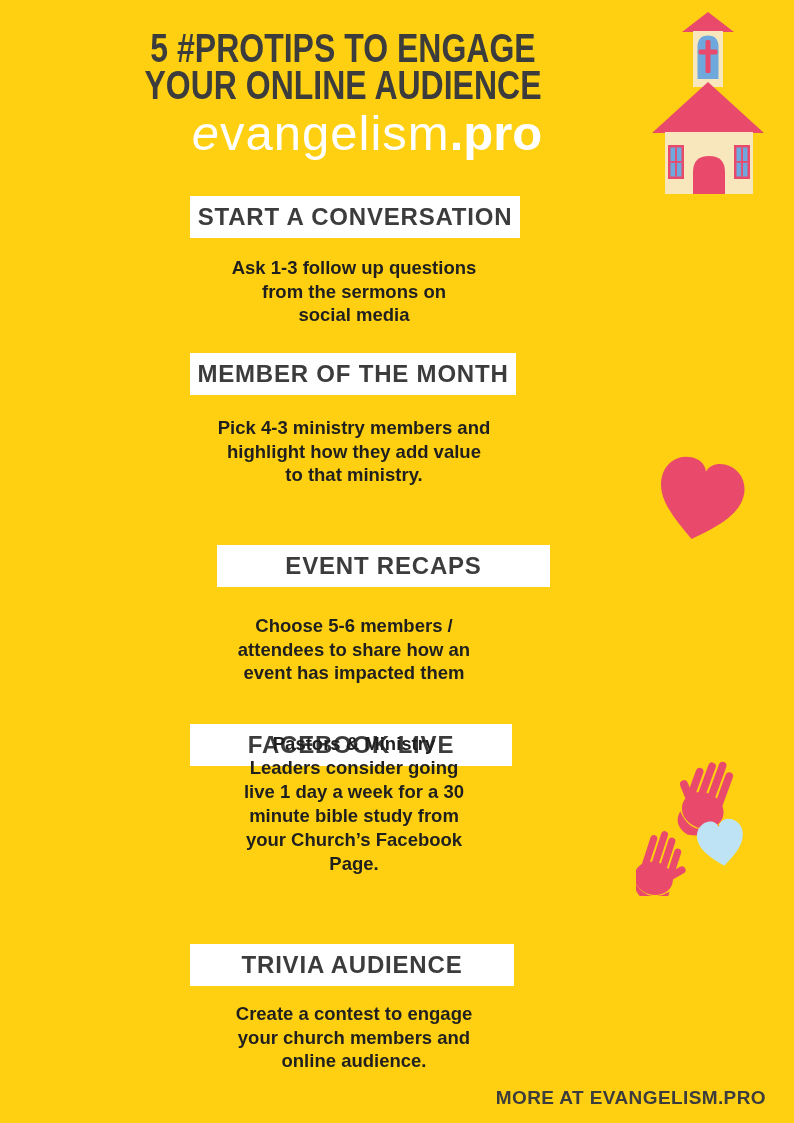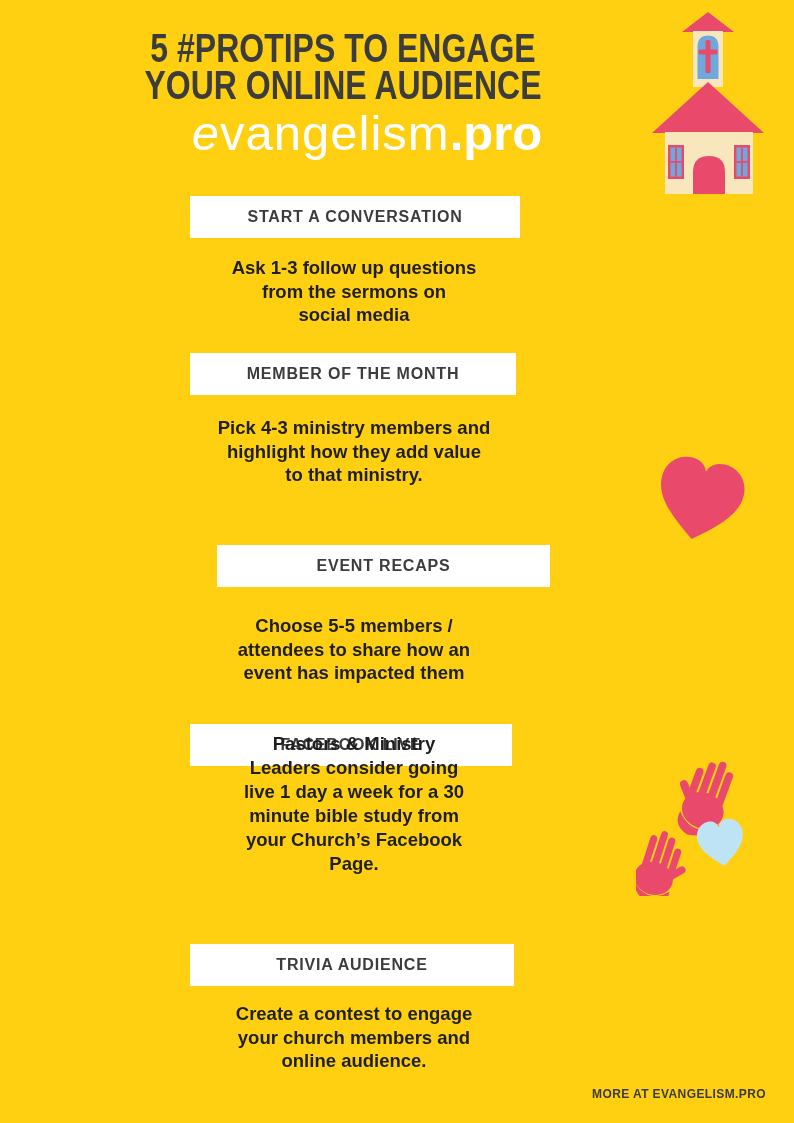--- a/index.html
+++ b/index.html
@@ -24,21 +24,21 @@
     position:absolute; top:101px; left:67px; width:600px;
     text-align:center; color:var(--white);
     font-size:49px; line-height:64px;
   }
   .logo-name{font-weight:300; letter-spacing:1px;}
   .logo-e{font-style:italic;}
   .logo-tld{font-weight:800; letter-spacing:0px;}
   .bar{
     position:absolute; height:42px; line-height:42px;
     background:var(--white); color:var(--text-dark);
-    text-align:center; font-weight:bold; font-size:16px; letter-spacing:0.8px;
+    text-align:center; font-weight:bold; font-size:24px; letter-spacing:0.8px;
   }
   .bar-1{left:190px; top:196px; width:330px;}
   .bar-2{left:190px; top:353px; width:326px;}
   .bar-3{left:190px; top:545px; width:333px;margin-left:27px;}
   .bar-4{left:190px; top:724px; width:322px;}
   .bar-5{left:190px; top:944px; width:324px;}
   .body-text{
     position:absolute; left:176px; width:356px;
     text-align:center; white-space:pre-line;
     font-size:18.5px; line-height:23.5px; font-weight:600;
@@ -47,21 +47,21 @@
   .body-1{top:256px;}
   .body-2{top:416px;}
   .body-3{top:614px;}
   .body-4{top:732px; line-height:24px;}
   .body-5{top:1002px;}
   .church{position:absolute; left:648px; top:6px;}
   .heart{position:absolute; left:650px; top:452px; transform:rotate(12deg);}
   .hands{position:absolute; left:636px; top:746px;}
   .footer{
     position:absolute; top:1087px; left:0; width:766px;
-    text-align:right; font-size:12px; font-weight:bold; letter-spacing:0.4px;
+    text-align:right; font-size:19px; font-weight:bold; letter-spacing:0.4px;
     color:var(--text-dark);
   }
 </style>
 </head>
 <body>
 
 <div class="canvas">
 
   <div class="title">5 #PROTIPS TO ENGAGE
 YOUR ONLINE AUDIENCE</div>
@@ -97,21 +97,21 @@
   <div class="bar bar-2">MEMBER OF THE MONTH</div>
   <div class="body-text body-2">Pick 4-3 ministry members and
 highlight how they add value
 to that ministry.</div>
 
   <svg class="heart" width="100" height="95" viewBox="0 0 100 95">
     <path d="M50 88 C30 72, 8 56, 8 34 C8 18, 20 8, 33 8 C41 8, 48 12, 50 19 C52 12, 59 8, 67 8 C80 8, 92 18, 92 34 C92 56, 70 72, 50 88 Z" fill="var(--pink)"></path>
   </svg>
 
   <div class="bar bar-3">EVENT RECAPS</div>
-  <div class="body-text body-3">Choose 5-5 members /
+  <div class="body-text body-3">Choose 5-6 members /
 attendees to share how an
 event has impacted them</div>
 
   <div class="bar bar-4">FACEBOOK LIVE</div>
   <div class="body-text body-4">Pastors &amp; Ministry
 Leaders consider going
 live 1 day a week for a 30
 minute bible study from
 your Church’s Facebook
 Page.</div>

